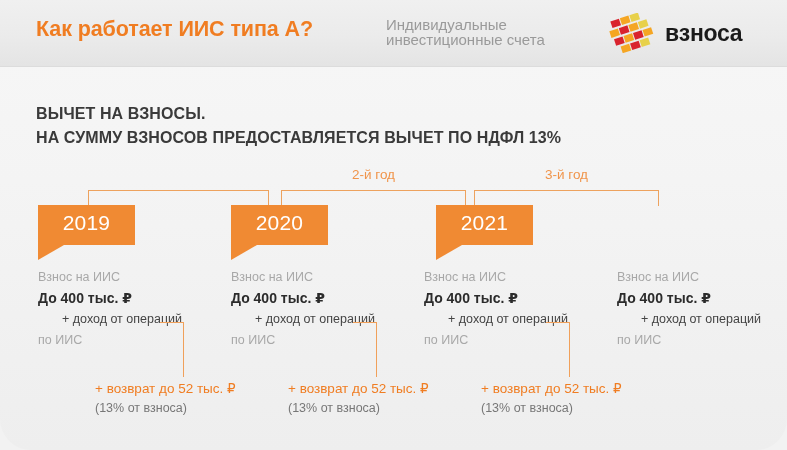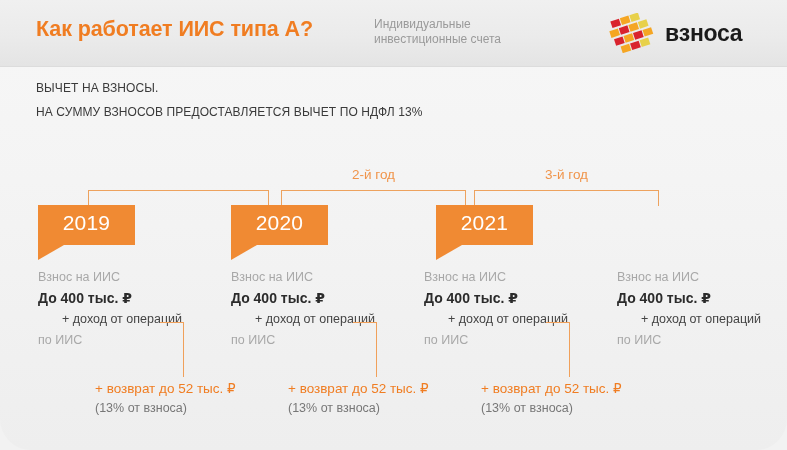--- a/index.html
+++ b/index.html
@@ -34,22 +34,22 @@
     position: absolute;
     left: 36px; top: 17px;
     font-size: 21.5px;
     font-weight: bold;
     color: #f07d22;
     letter-spacing: -0.1px;
     white-space: nowrap;
   }
   .header-sub {
     position: absolute;
-    left: 374px; top: 17px;
-    font-size: 12px;
+    left: 386px; top: 17px;
+    font-size: 15px;
     color: #9a9a9a;
     line-height: 15px;
     white-space: nowrap;
   }
   .logo {
     position: absolute;
     left: 607px; top: 13px;
     width: 164px; height: 40px;
   }
   .logo-mark {
@@ -62,25 +62,25 @@
     left: 58px; top: 7px;
     font-size: 23px;
     font-weight: bold;
     color: #1a1a1a;
     letter-spacing: -0.3px;
   }
 
   
   .subtitle {
     position: absolute;
-    left: 36px; top: 76px;
-    font-size: 12px;
+    left: 36px; top: 102px;
+    font-size: 16px;
     color: #3a3a3a;
     line-height: 24px;
-    font-weight: normal;
+    font-weight: bold;
     letter-spacing: 0.1px;
     white-space: nowrap;
   }
   .subtitle-line { display: block; }
 
   
   .bracket {
     position: absolute;
     top: 190px;
     height: 16px;

